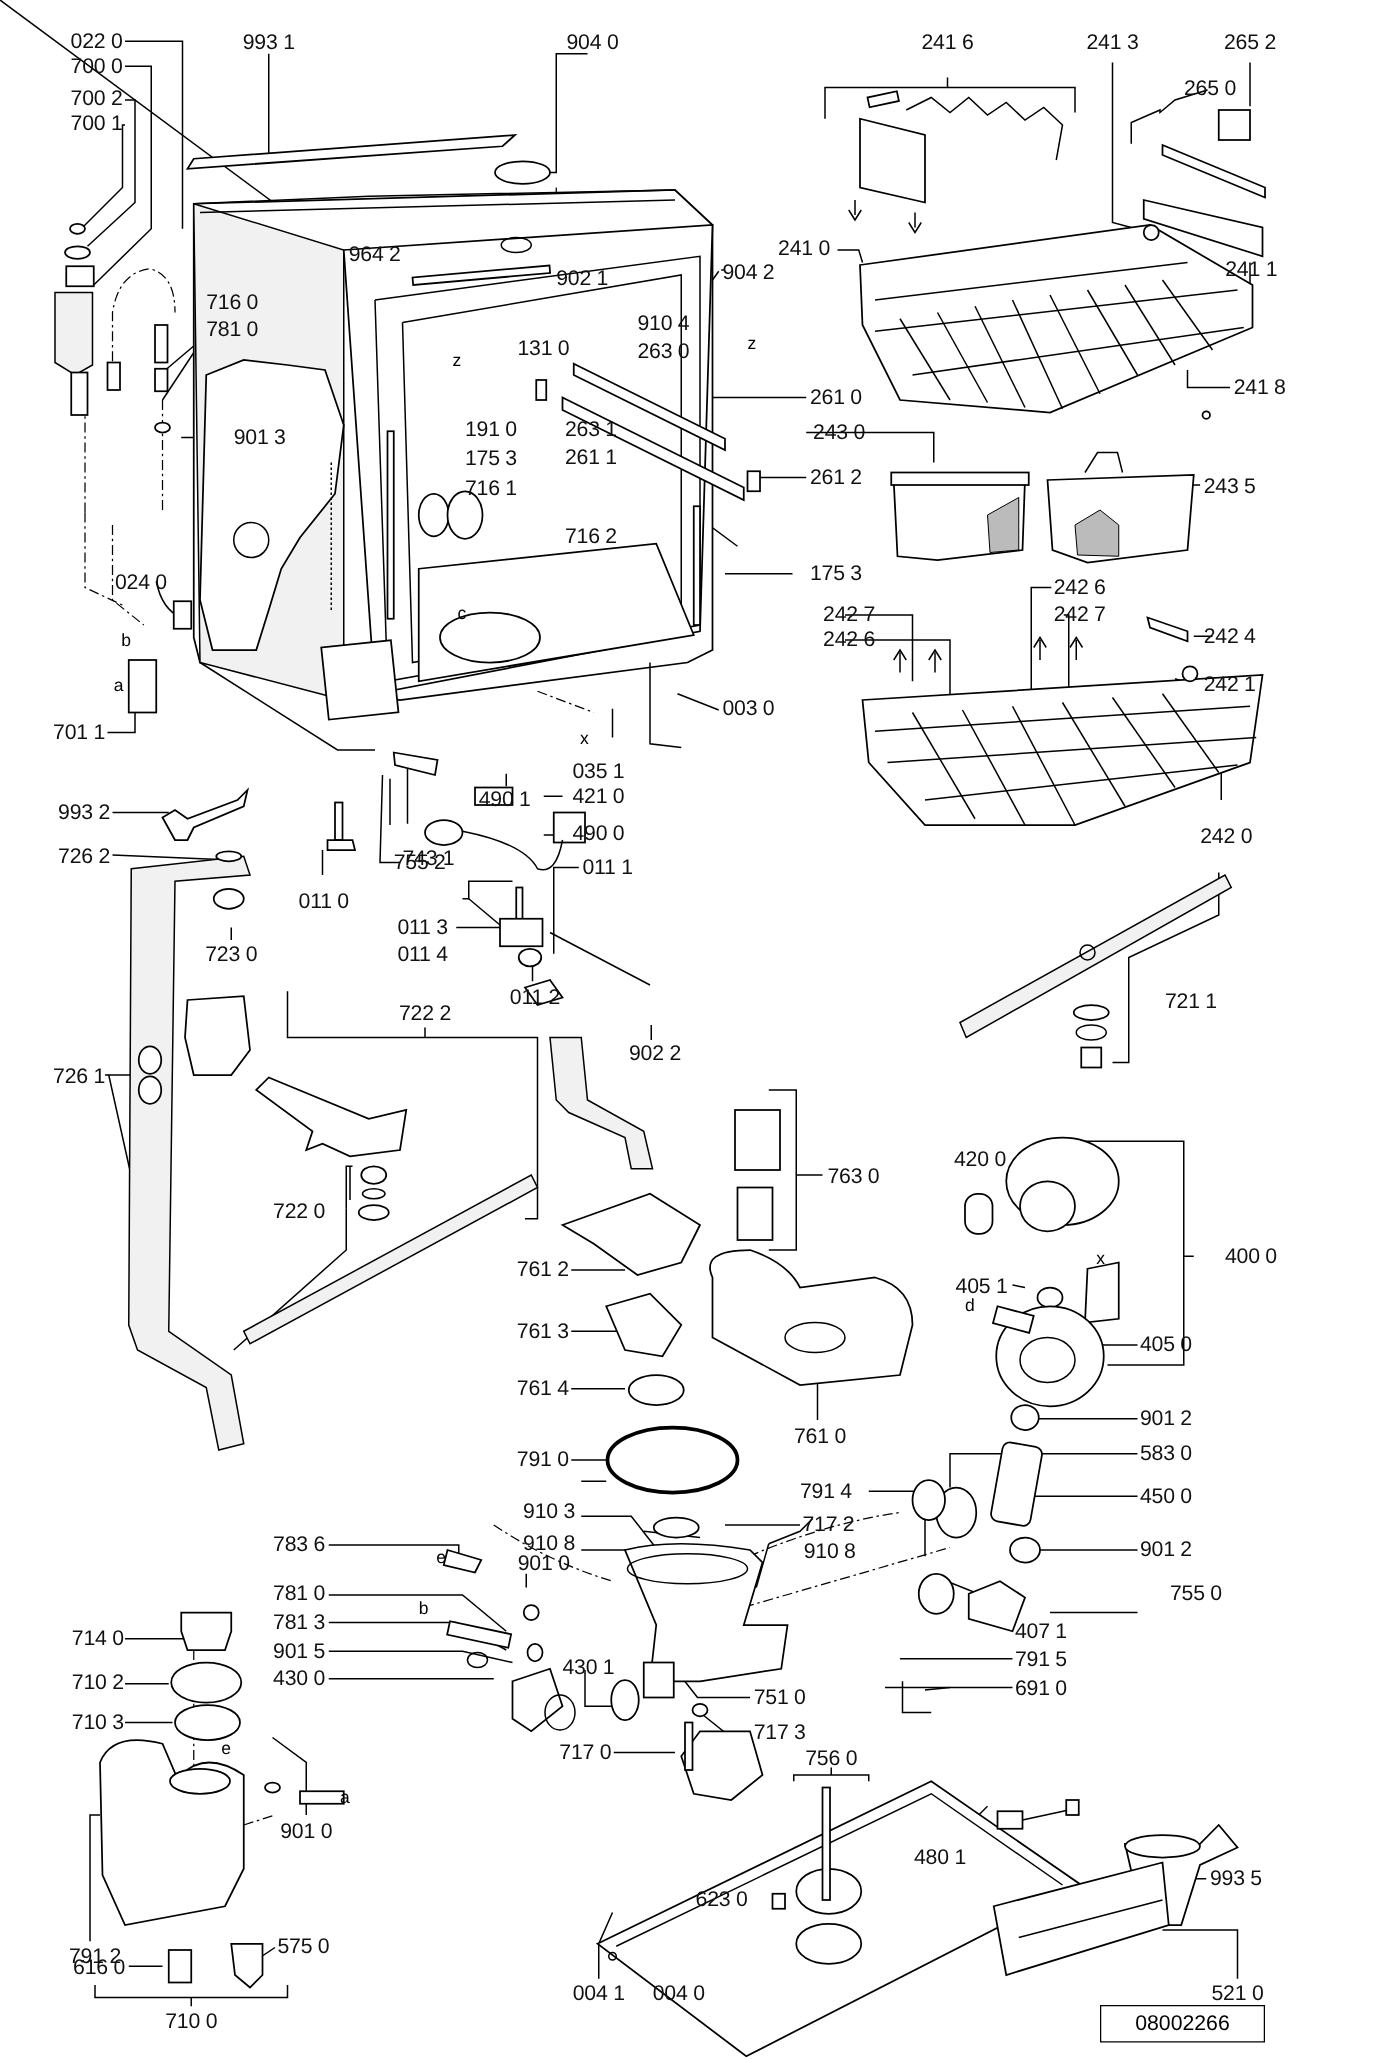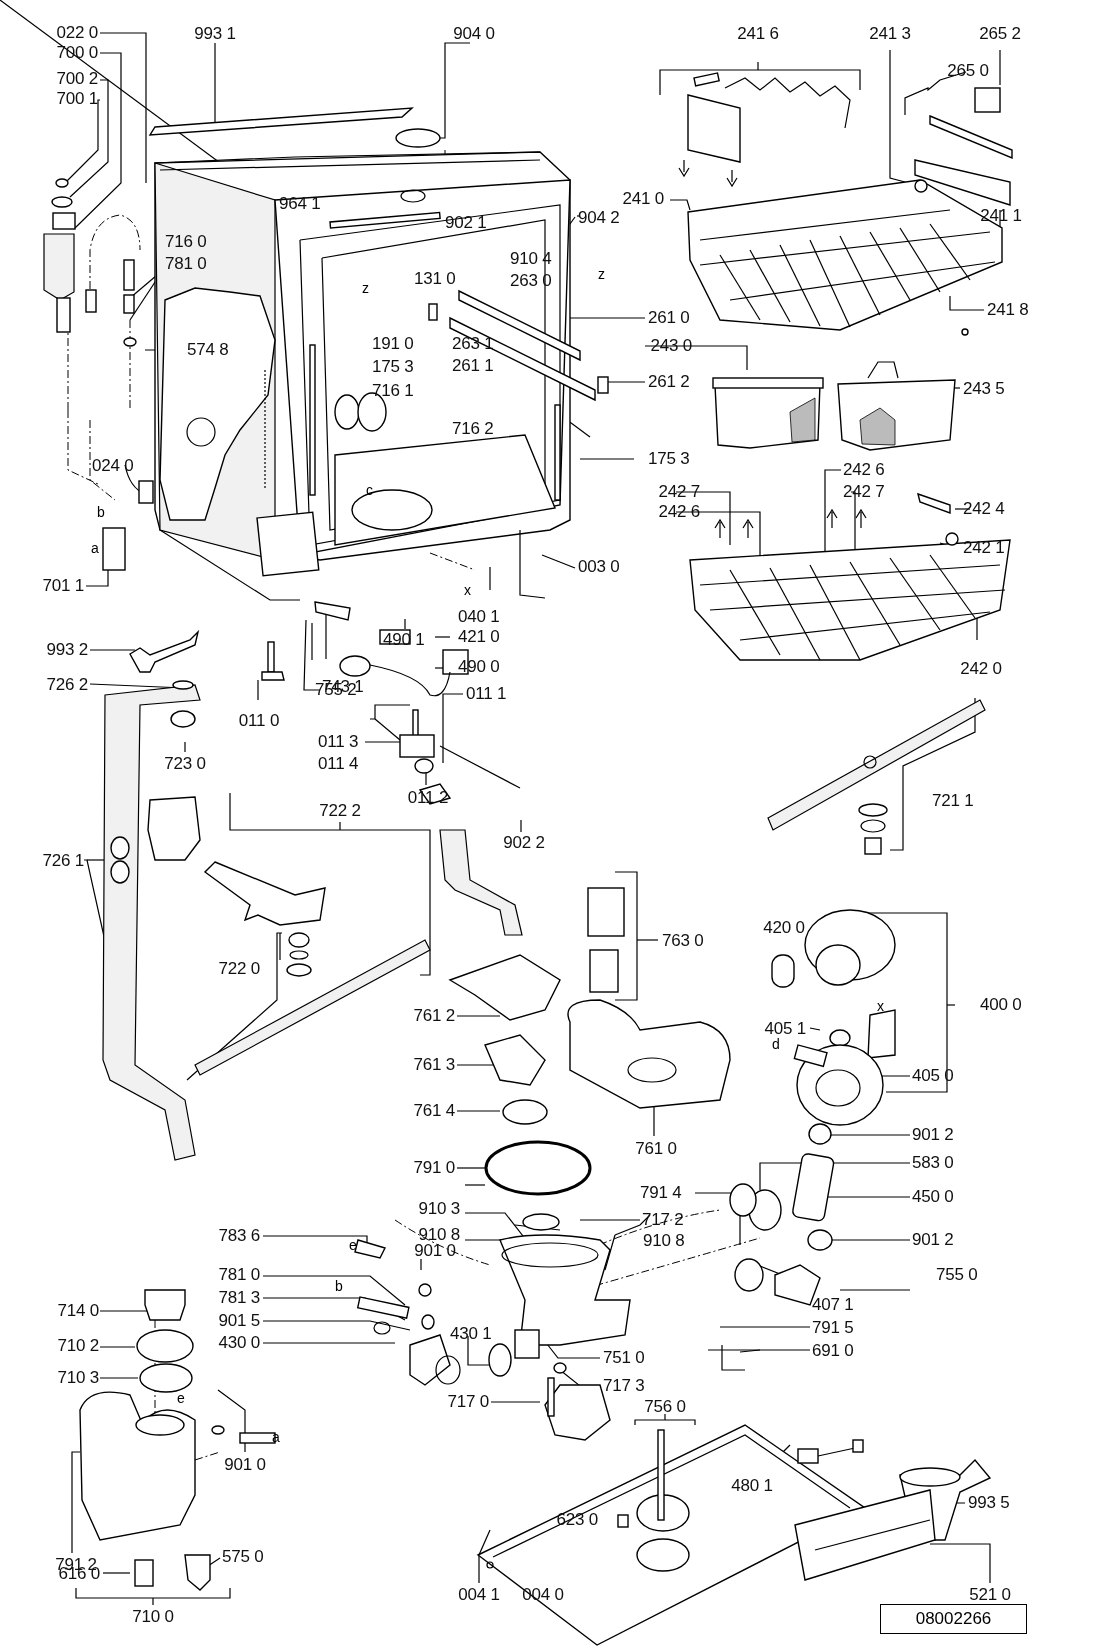--- a/index.html
+++ b/index.html
@@ -4,21 +4,21 @@
 <style>
   html, body { margin: 0; padding: 0; background: #ffffff; }
   body { width: 1100px; height: 1647px; position: relative; overflow: hidden;
          font-family: "Liberation Sans", sans-serif; color: #000; }
   #diagram { position: absolute; left: 0; top: 0; width: 1100px; height: 1647px; }
   .lbl { position: absolute; font-size: 17px; line-height: 18px; white-space: nowrap; color: #111;
          font-family: "Liberation Sans", sans-serif; letter-spacing: -0.2px; }
   .lbl.r { transform: translateX(-100%); }
   .lbl.c { transform: translateX(-50%); }
   .ltr { position: absolute; font-size: 14px; font-family: "Liberation Sans", sans-serif; }
-  #docbox { position: absolute; left: 880px; top: 1604px; width: 147px; height: 30px;
+  #docbox { position: absolute; left: 880px; top: 1604px; width: 132px; height: 30px;
             border: 1.5px solid #000; box-sizing: border-box; text-align: center;
             font-size: 17px; line-height: 28px; }
   svg .thin { stroke: #000; stroke-width: 1.2; fill: none; }
   svg .part { stroke: #000; stroke-width: 1.4; fill: #fff; }
   svg .bold { stroke: #000; stroke-width: 3; fill: none; }
   svg .dash { stroke: #000; stroke-width: 1; fill: none; stroke-dasharray: 8 3 2 3; }
   svg .grey { stroke: #000; stroke-width: 1.2; fill: #f1f1f1; }
 </style>
 </head>
 <body>
@@ -420,42 +420,42 @@
   </g>
 </svg>
 
 <div>
   <span class="lbl r" style="left:98px;top:24px">022 0</span>
   <span class="lbl r" style="left:98px;top:44px">700 0</span>
   <span class="lbl r" style="left:98px;top:70px">700 2</span>
   <span class="lbl r" style="left:98px;top:90px">700 1</span>
   <span class="lbl c" style="left:215px;top:25px">993 1</span>
   <span class="lbl c" style="left:474px;top:25px">904 0</span>
-  <span class="lbl" style="left:279px;top:195px">964 1</span>
+  <span class="lbl" style="left:279px;top:195px">964 2</span>
   <span class="lbl" style="left:445px;top:214px">902 1</span>
   <span class="lbl" style="left:578px;top:209px">904 2</span>
   <span class="lbl" style="left:510px;top:250px">910 4</span>
   <span class="lbl" style="left:414px;top:270px">131 0</span>
   <span class="lbl" style="left:510px;top:272px">263 0</span>
   <span class="lbl" style="left:165px;top:233px">716 0</span>
   <span class="lbl" style="left:165px;top:255px">781 0</span>
-  <span class="lbl" style="left:187px;top:341px">574 8</span>
+  <span class="lbl" style="left:187px;top:341px">901 3</span>
   <span class="lbl" style="left:372px;top:335px">191 0</span>
   <span class="lbl" style="left:372px;top:358px">175 3</span>
   <span class="lbl" style="left:452px;top:335px">263 1</span>
   <span class="lbl" style="left:452px;top:357px">261 1</span>
   <span class="lbl" style="left:648px;top:309px">261 0</span>
   <span class="lbl" style="left:648px;top:373px">261 2</span>
   <span class="lbl" style="left:372px;top:382px">716 1</span>
   <span class="lbl" style="left:452px;top:420px">716 2</span>
   <span class="lbl" style="left:648px;top:450px">175 3</span>
   <span class="lbl" style="left:92px;top:457px">024 0</span>
   <span class="lbl r" style="left:84px;top:577px">701 1</span>
   <span class="lbl" style="left:578px;top:558px">003 0</span>
-  <span class="lbl" style="left:458px;top:608px">040 1</span>
+  <span class="lbl" style="left:458px;top:608px">035 1</span>
   <span class="lbl" style="left:383px;top:631px">490 1</span>
   <span class="lbl" style="left:458px;top:628px">421 0</span>
   <span class="lbl" style="left:458px;top:658px">490 0</span>
   <span class="lbl r" style="left:88px;top:641px">993 2</span>
   <span class="lbl" style="left:315px;top:681px">755 2</span>
   <span class="lbl" style="left:322px;top:678px">743 1</span>
   <span class="lbl c" style="left:259px;top:712px">011 0</span>
   <span class="lbl" style="left:466px;top:685px">011 1</span>
   <span class="lbl" style="left:318px;top:733px">011 3</span>
   <span class="lbl" style="left:318px;top:755px">011 4</span>

